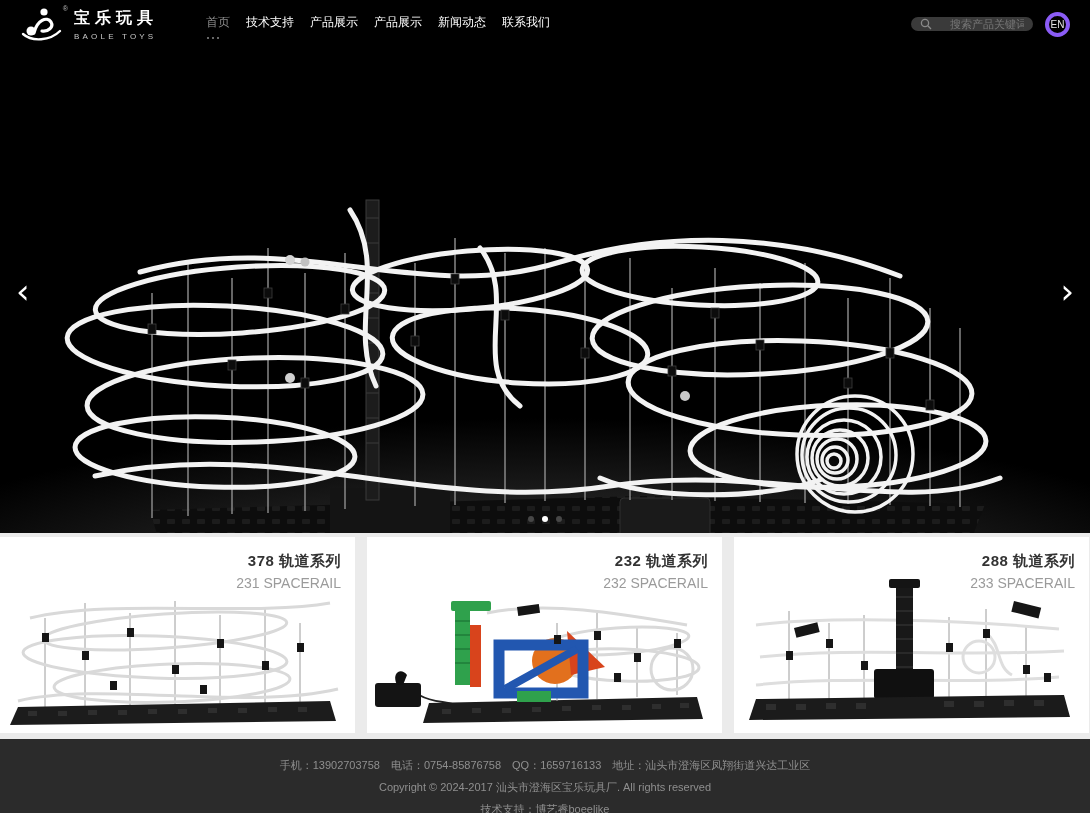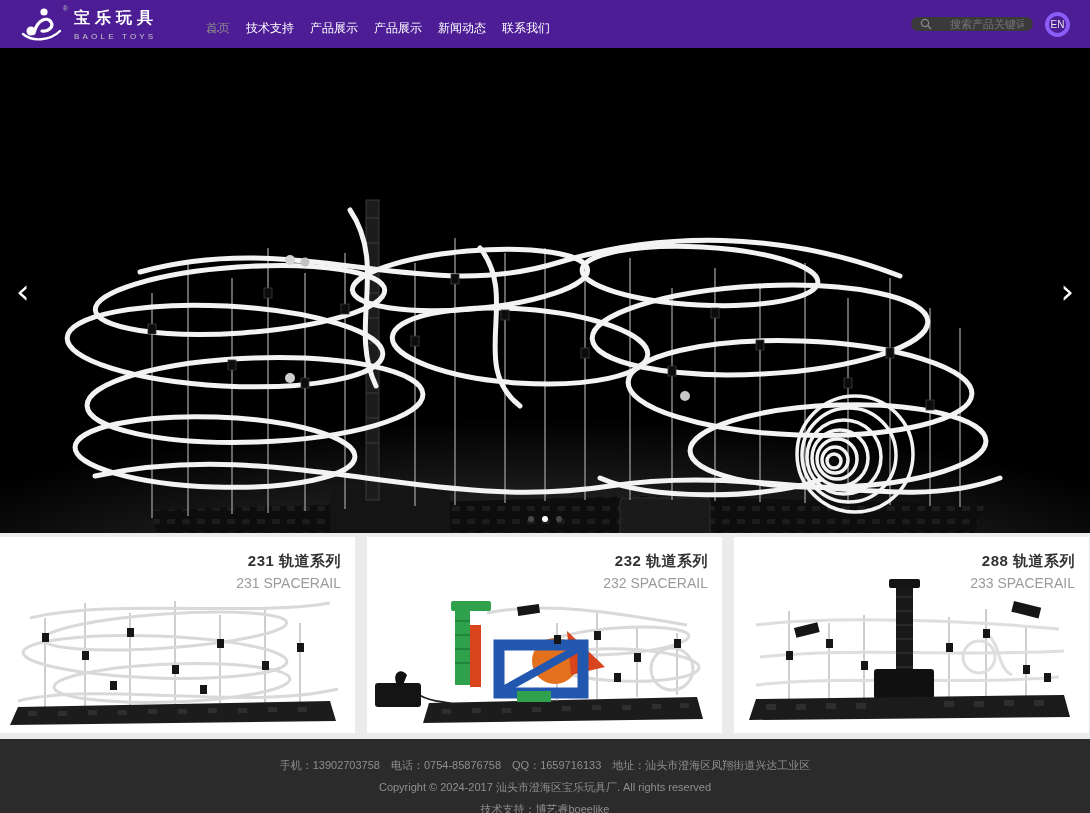--- a/index.html
+++ b/index.html
@@ -1,20 +1,20 @@
 <!DOCTYPE html>
 <html><head>
 <meta charset="utf-8">
 <style>
   * { margin:0; padding:0; box-sizing:border-box; }
   html,body { width:1090px; height:813px; overflow:hidden; background:#fff;
               font-family:"Liberation Sans", sans-serif; }
 
   
-  .header { height:48px; background:#4c1d95; display:flex; 
+  .header { height:48px; background:#000000; display:flex; align-items:center;
             padding:16px 20px; }
   .logo { display:flex; align-items:center; gap:10px; width:172px; flex:0 0 auto; }
   .logo-icon { position:relative; width:44px; height:38px; }
   .logo-icon svg { display:block; width:44px; height:38px; }
   .logo-reg { position:absolute; top:0; right:-4px; color:#bbb; font-size:7px; }
   .logo-text .cn { color:#fff; font-size:16px; font-weight:bold; letter-spacing:5px; }
   .logo-text .en { color:#c8c8c8; font-size:8px; letter-spacing:3.2px; margin-top:3px; }
   .nav { display:flex; gap:16px; margin-left:14px; }
   .nav-item { color:#fff; font-size:12px; text-decoration:none; position:relative;
               padding:4px 0 8px; cursor:pointer; }
@@ -223,21 +223,21 @@
     <span class="dot"></span>
     <span class="dot active"></span>
     <span class="dot"></span>
   </div>
 </div>
 
 <div class="products">
 
   <div class="card">
     <div class="card-title-block">
-      <div class="card-title">231 轨道系列</div>
+      <div class="card-title">378 轨道系列</div>
       <div class="card-sub">231 SPACERAIL</div>
     </div>
     <div class="card-img">
       <svg viewBox="0 0 355 158">
         <g stroke="#9c9c9c" stroke-width="1">
           <line x1="45" y1="45" x2="45" y2="140"></line>
             <line x1="85" y1="30" x2="85" y2="138"></line>
           <line x1="130" y1="40" x2="130" y2="137"></line>
             <line x1="175" y1="28" x2="175" y2="136"></line>
           <line x1="220" y1="42" x2="220" y2="134"></line>

